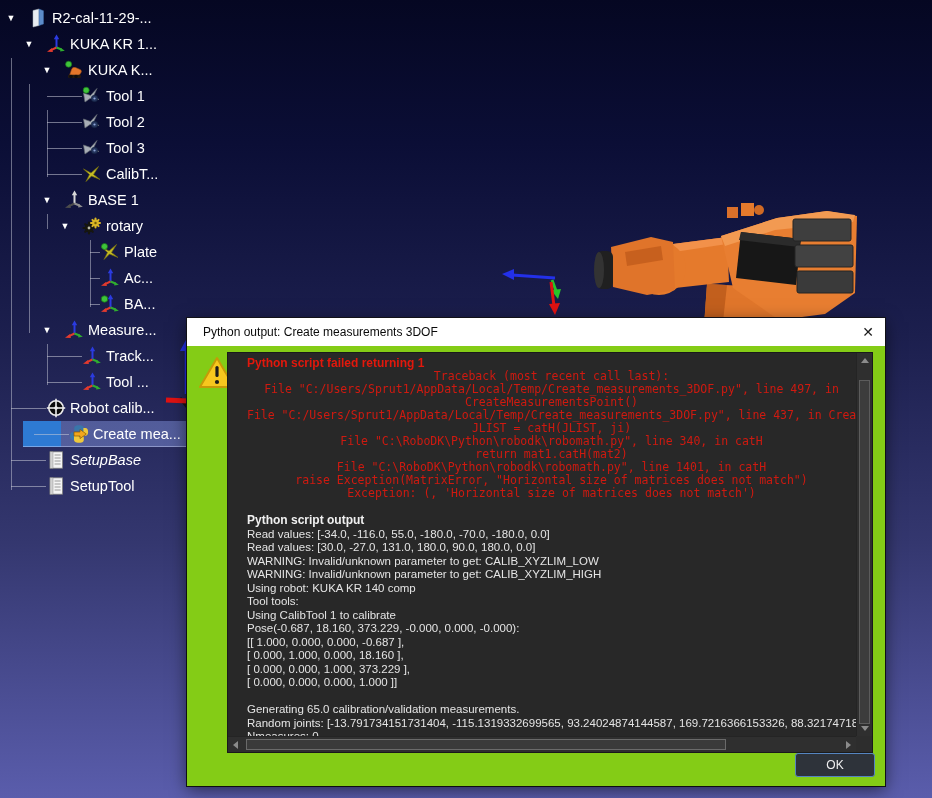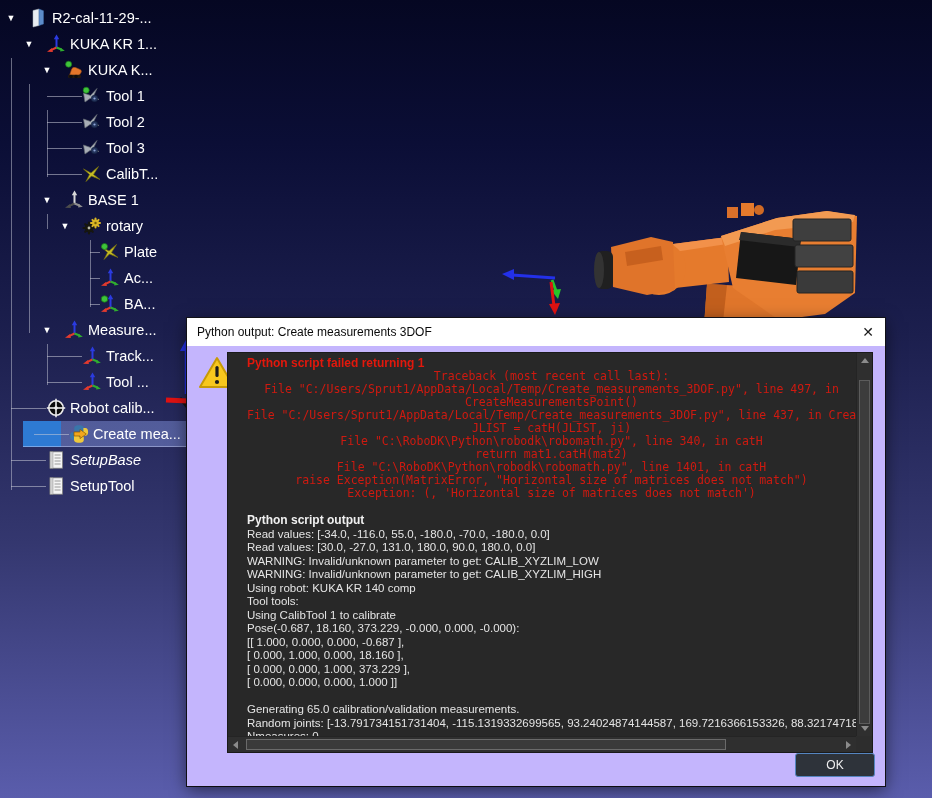--- a/index.html
+++ b/index.html
@@ -23,23 +23,23 @@
   .stub{position:absolute;top:13px;width:13px;height:1px;background:rgba(200,202,215,0.55);}
   .ticon{position:absolute;top:3px;width:20px;height:20px;}
   .ticon svg{width:20px;height:20px;display:block;}
   .tlabel{position:absolute;top:0;height:26px;line-height:26px;font-size:14.5px;white-space:nowrap;}
   .guide{position:absolute;width:1px;background:rgba(200,202,215,0.5);z-index:2;}
 
   
   #dialog{left:187px;top:318px;width:698px;height:468px;background:#2d2d2d;z-index:5;
           box-shadow:0 4px 16px rgba(0,0,0,0.55),0 0 0 1px #15151c;}
   #titlebar{position:absolute;left:0;top:0;right:0;height:28px;background:#ffffff;display:flex;align-items:center;}
-  #dlg-title{flex:1;font-size:12px;color:#0a0a0a;padding-left:10px;white-space:nowrap;}
+  #dlg-title{flex:1;font-size:12px;color:#0a0a0a;padding-left:16px;white-space:nowrap;}
   #dlg-close{width:34px;height:28px;line-height:28px;text-align:center;font-size:14px;color:#1a1a1a;}
-  #dbody{position:absolute;left:0;top:28px;right:0;bottom:0;background:#c4b5fd;}
+  #dbody{position:absolute;left:0;top:28px;right:0;bottom:0;background:#84cc16;}
   #warn{position:absolute;left:11px;top:10px;}
 
   #console{position:absolute;left:40px;top:6px;width:646px;height:401px;
            background:#282828;border:1px solid #1a1a1a;box-sizing:border-box;}
   #cview{position:absolute;left:0;top:0;right:16px;bottom:16px;overflow:hidden;padding:4px 0 0 19px;}
   .err-head{font-size:12px;font-weight:bold;color:#e2180c;line-height:13px;white-space:pre;}
   .err-line{font-family:"DejaVu Sans Mono",monospace;font-size:11.5px;color:#cf1a10;line-height:13px;white-space:pre;text-align:center;}
   .gap{height:14px;}
   .out-head{font-size:12px;font-weight:bold;color:#f0f0f0;line-height:13.5px;white-space:pre;}
   .out-line{font-size:11.5px;color:#e4e4e4;line-height:13.5px;min-height:13.5px;white-space:pre;}

